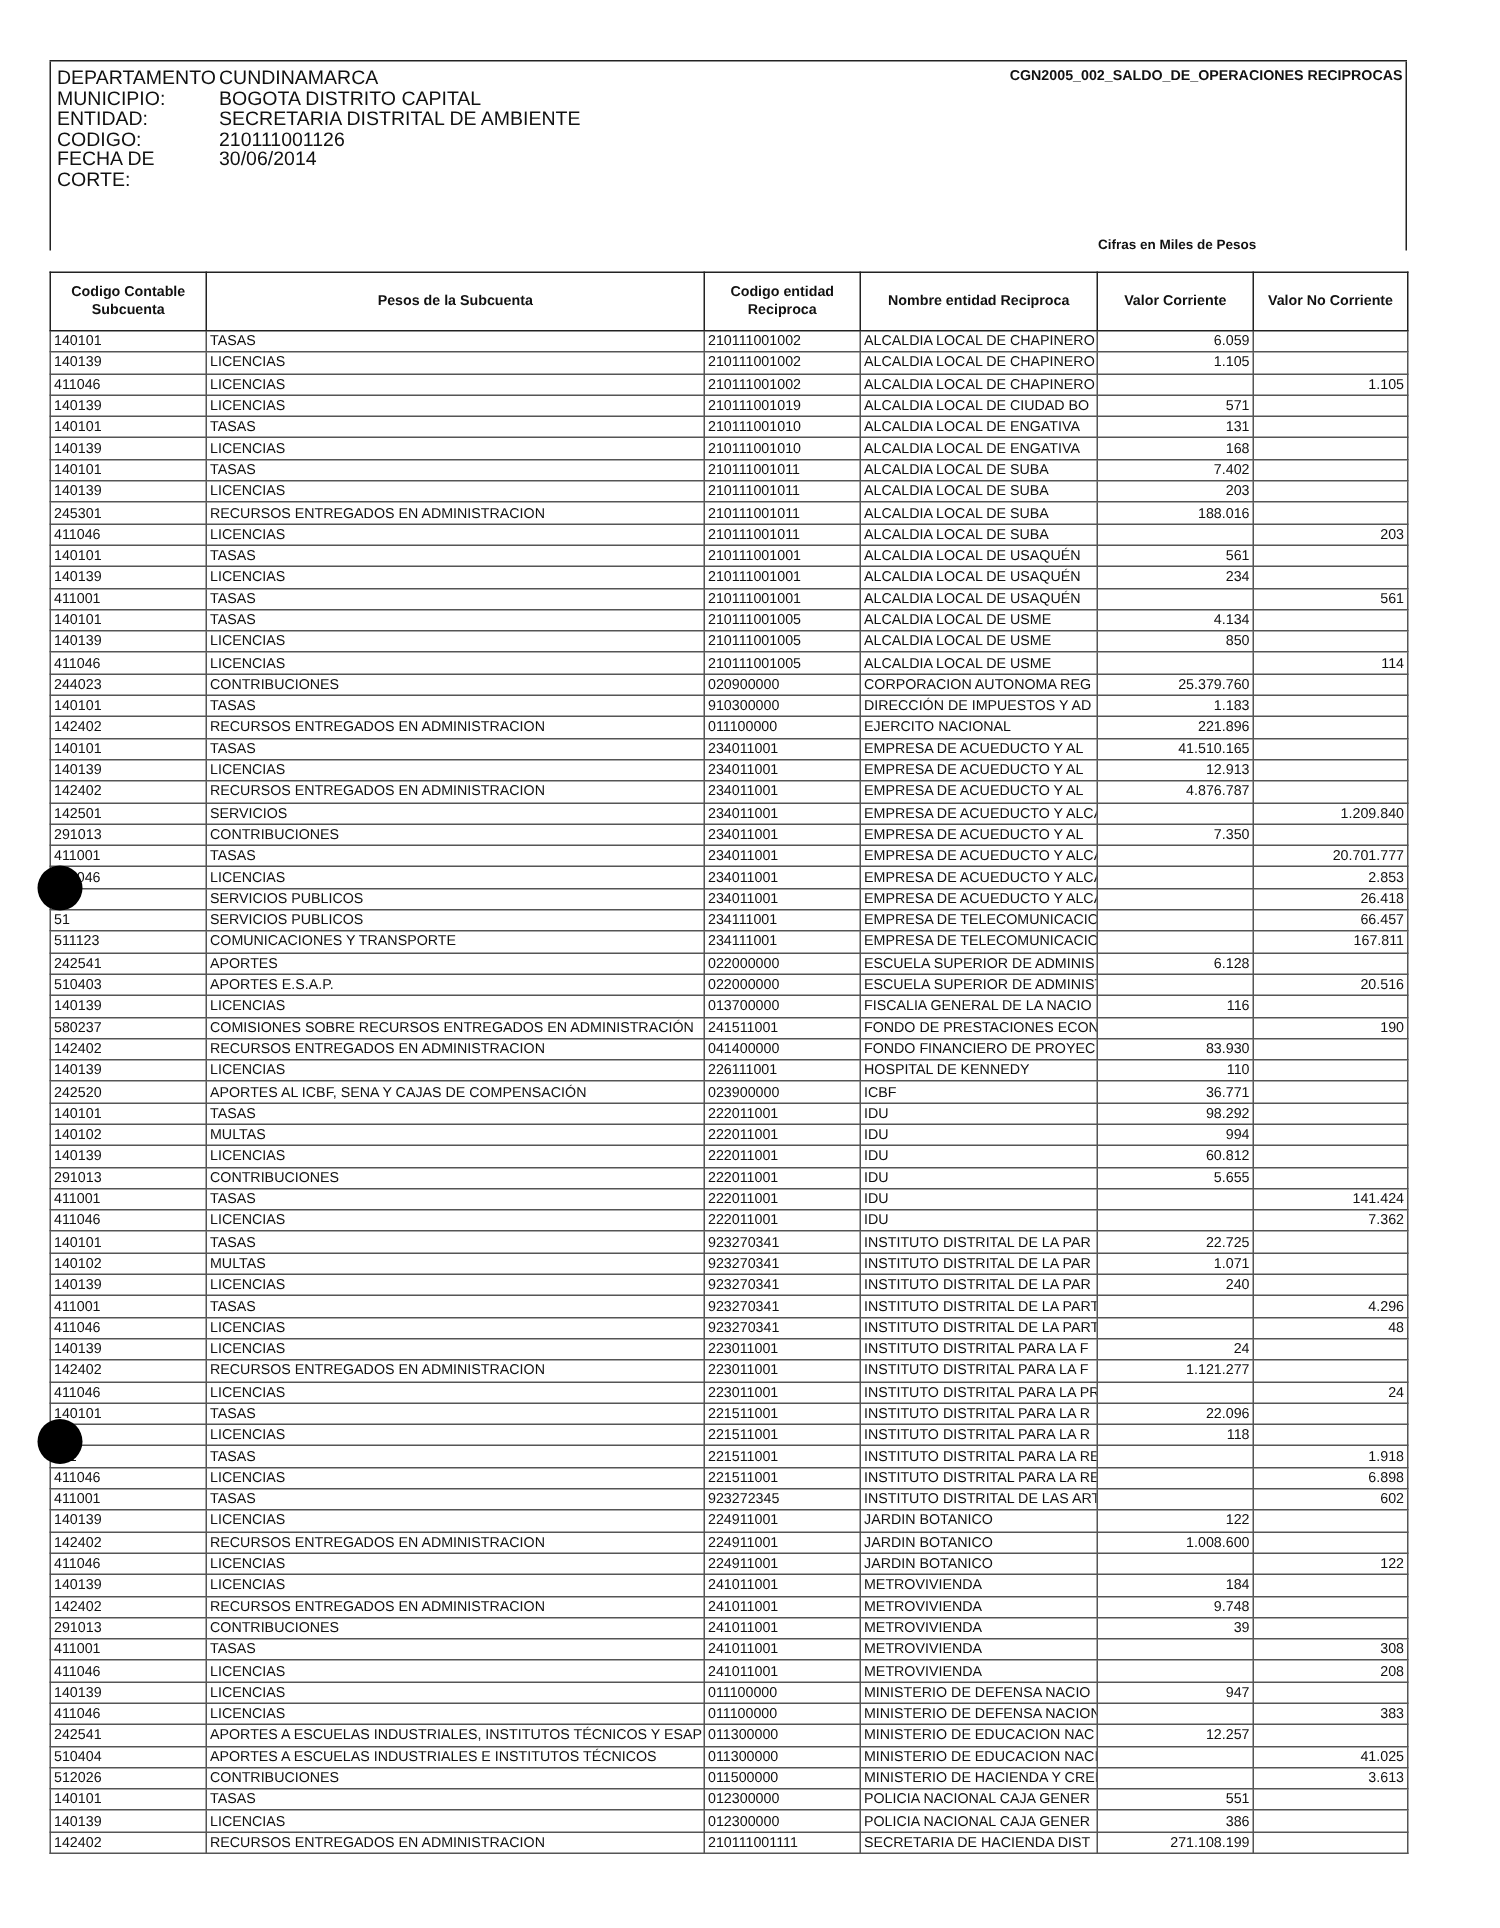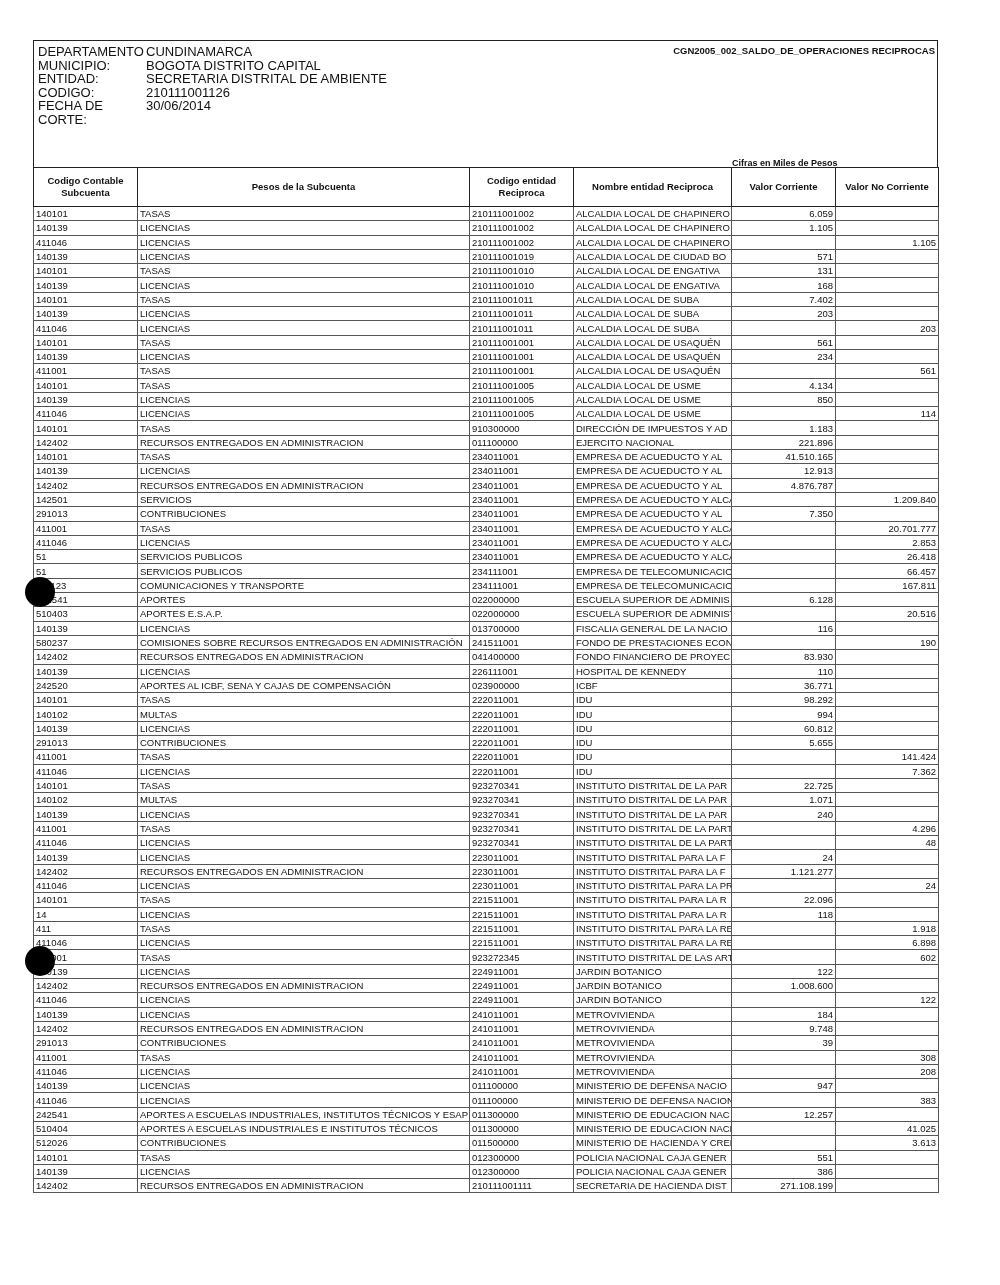--- a/index.html
+++ b/index.html
@@ -4,21 +4,21 @@
 <style>
   html, body { margin:0; padding:0; background:#ffffff; }
   body { width:1000px; height:1285px; position:relative; overflow:hidden; font-family:"Liberation Sans", sans-serif; color:#111; }
   .sheet { position:absolute; left:33px; top:40px; width:905px; border-top:1.5px solid #222; }
   .hdr-box { position:relative; height:126px; border-left:1.5px solid #222; border-right:1.5px solid #222; }
   .meta { position:absolute; left:4px; top:4px; font-size:13px; line-height:13.6px; }
   .meta .row { display:flex; }
   .meta .k { width:108px; }
   .report-code { position:absolute; right:2px; top:4px; font-size:9.5px; font-weight:bold;margin-left:25px; }
   .cifras { position:absolute; left:698px; top:117px; font-size:9px; font-weight:bold; }
-  table { border-collapse:collapse; table-layout:fixed; width:905px; }
+  table { border-collapse:collapse; table-layout:fixed; width:905px;margin-top:14px; }
   th { font-size:9.5px; font-weight:bold; text-align:center; border:1.2px solid #222; height:38px; padding:0 2px; line-height:12px; }
   td { font-size:9.5px; height:13.3px; padding:0 2px; border:1px solid #555; white-space:nowrap; overflow:hidden; line-height:13px; }
   td.num { text-align:right; }
   col.c1 { width:104px; } col.c2 { width:332px; } col.c3 { width:104px; } col.c4 { width:158px; } col.c5 { width:104px; } col.c6 { width:103px; }
   .hole { position:absolute; width:30px; height:30px; border-radius:50%; background:#000; }
 </style>
 </head>
 <body>
 
 <div class="sheet">
@@ -126,20 +126,28 @@
         </tr>
         <tr>
           <td>140139</td>
           <td>LICENCIAS</td>
           <td>210111001011</td>
           <td>ALCALDIA LOCAL DE SUBA</td>
           <td class="num">203</td>
           <td class="num"></td>
         </tr>
         <tr>
+          <td>245301</td>
+          <td>RECURSOS ENTREGADOS EN ADMINISTRACION</td>
+          <td>210111001011</td>
+          <td>ALCALDIA LOCAL DE SUBA</td>
+          <td class="num">188.016</td>
+          <td class="num"></td>
+        </tr>
+        <tr>
           <td>411046</td>
           <td>LICENCIAS</td>
           <td>210111001011</td>
           <td>ALCALDIA LOCAL DE SUBA</td>
           <td class="num"></td>
           <td class="num">203</td>
         </tr>
         <tr>
           <td>140101</td>
           <td>TASAS</td>
@@ -180,20 +188,28 @@
           <td class="num">850</td>
           <td class="num"></td>
         </tr>
         <tr>
           <td>411046</td>
           <td>LICENCIAS</td>
           <td>210111001005</td>
           <td>ALCALDIA LOCAL DE USME</td>
           <td class="num"></td>
           <td class="num">114</td>
+        </tr>
+        <tr>
+          <td>244023</td>
+          <td>CONTRIBUCIONES</td>
+          <td>020900000</td>
+          <td>CORPORACION AUTONOMA REG</td>
+          <td class="num">25.379.760</td>
+          <td class="num"></td>
         </tr>
         <tr>
           <td>140101</td>
           <td>TASAS</td>
           <td>910300000</td>
           <td>DIRECCIÓN DE IMPUESTOS Y AD</td>
           <td class="num">1.183</td>
           <td class="num"></td>
         </tr>
         <tr>

